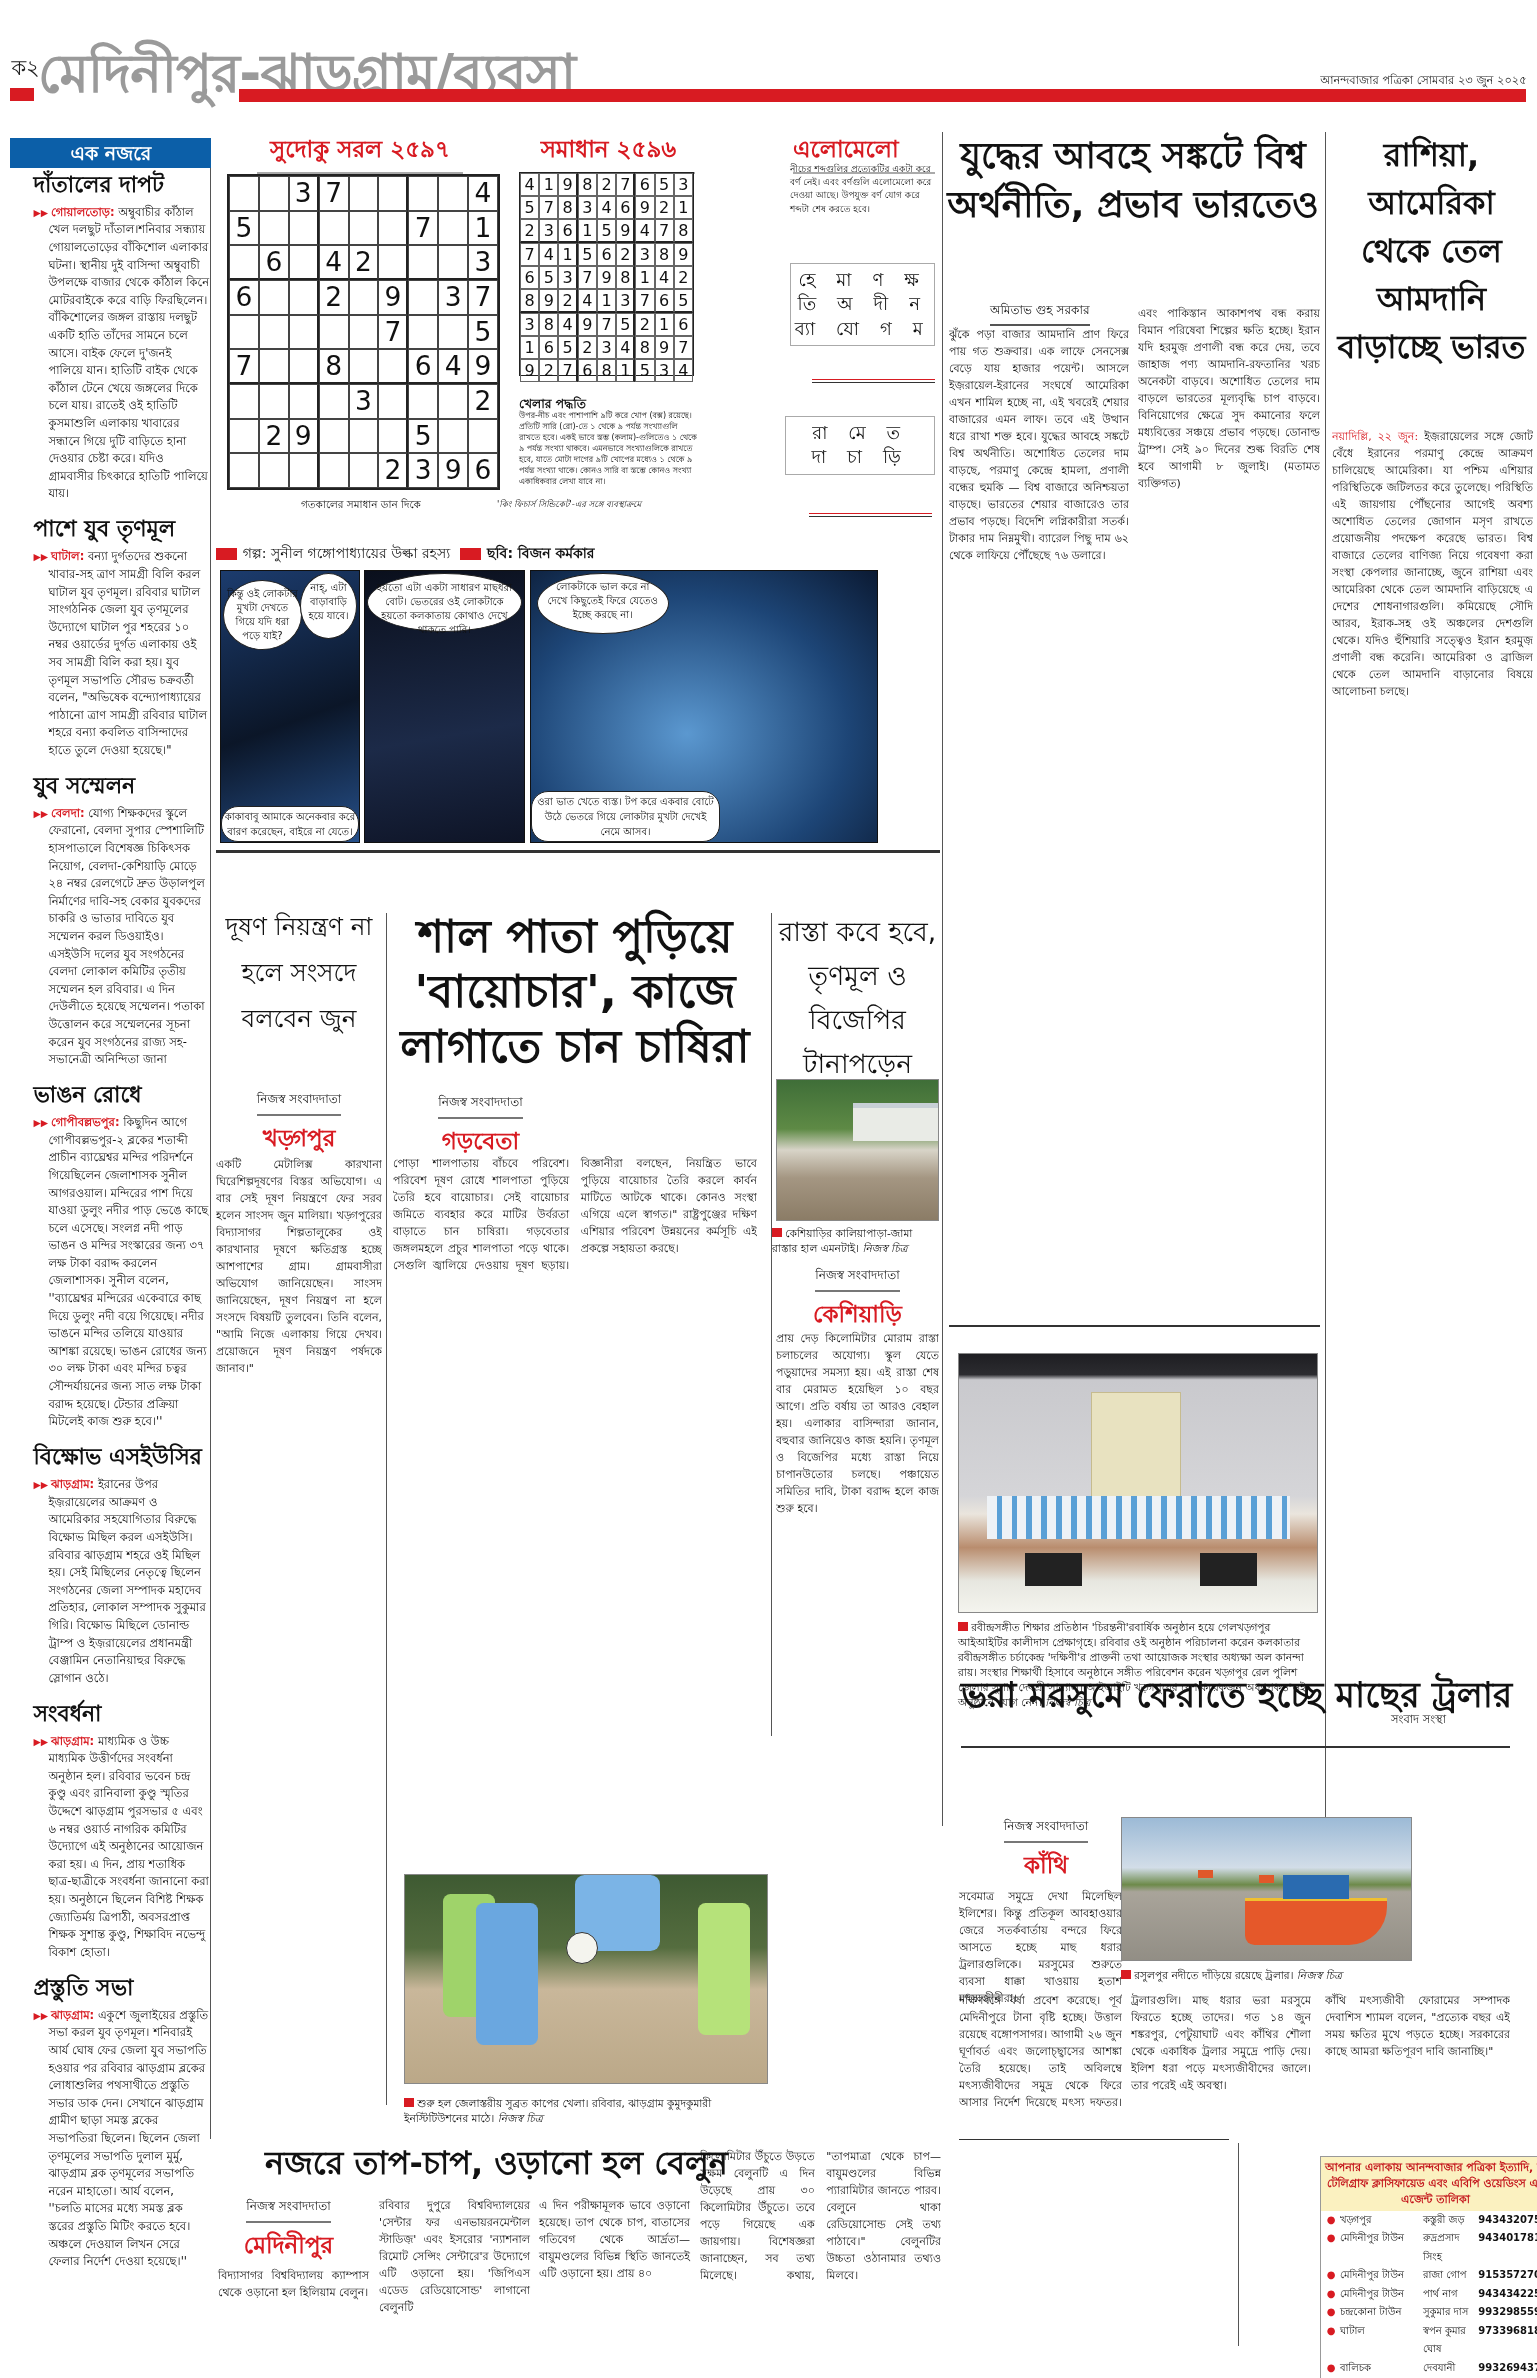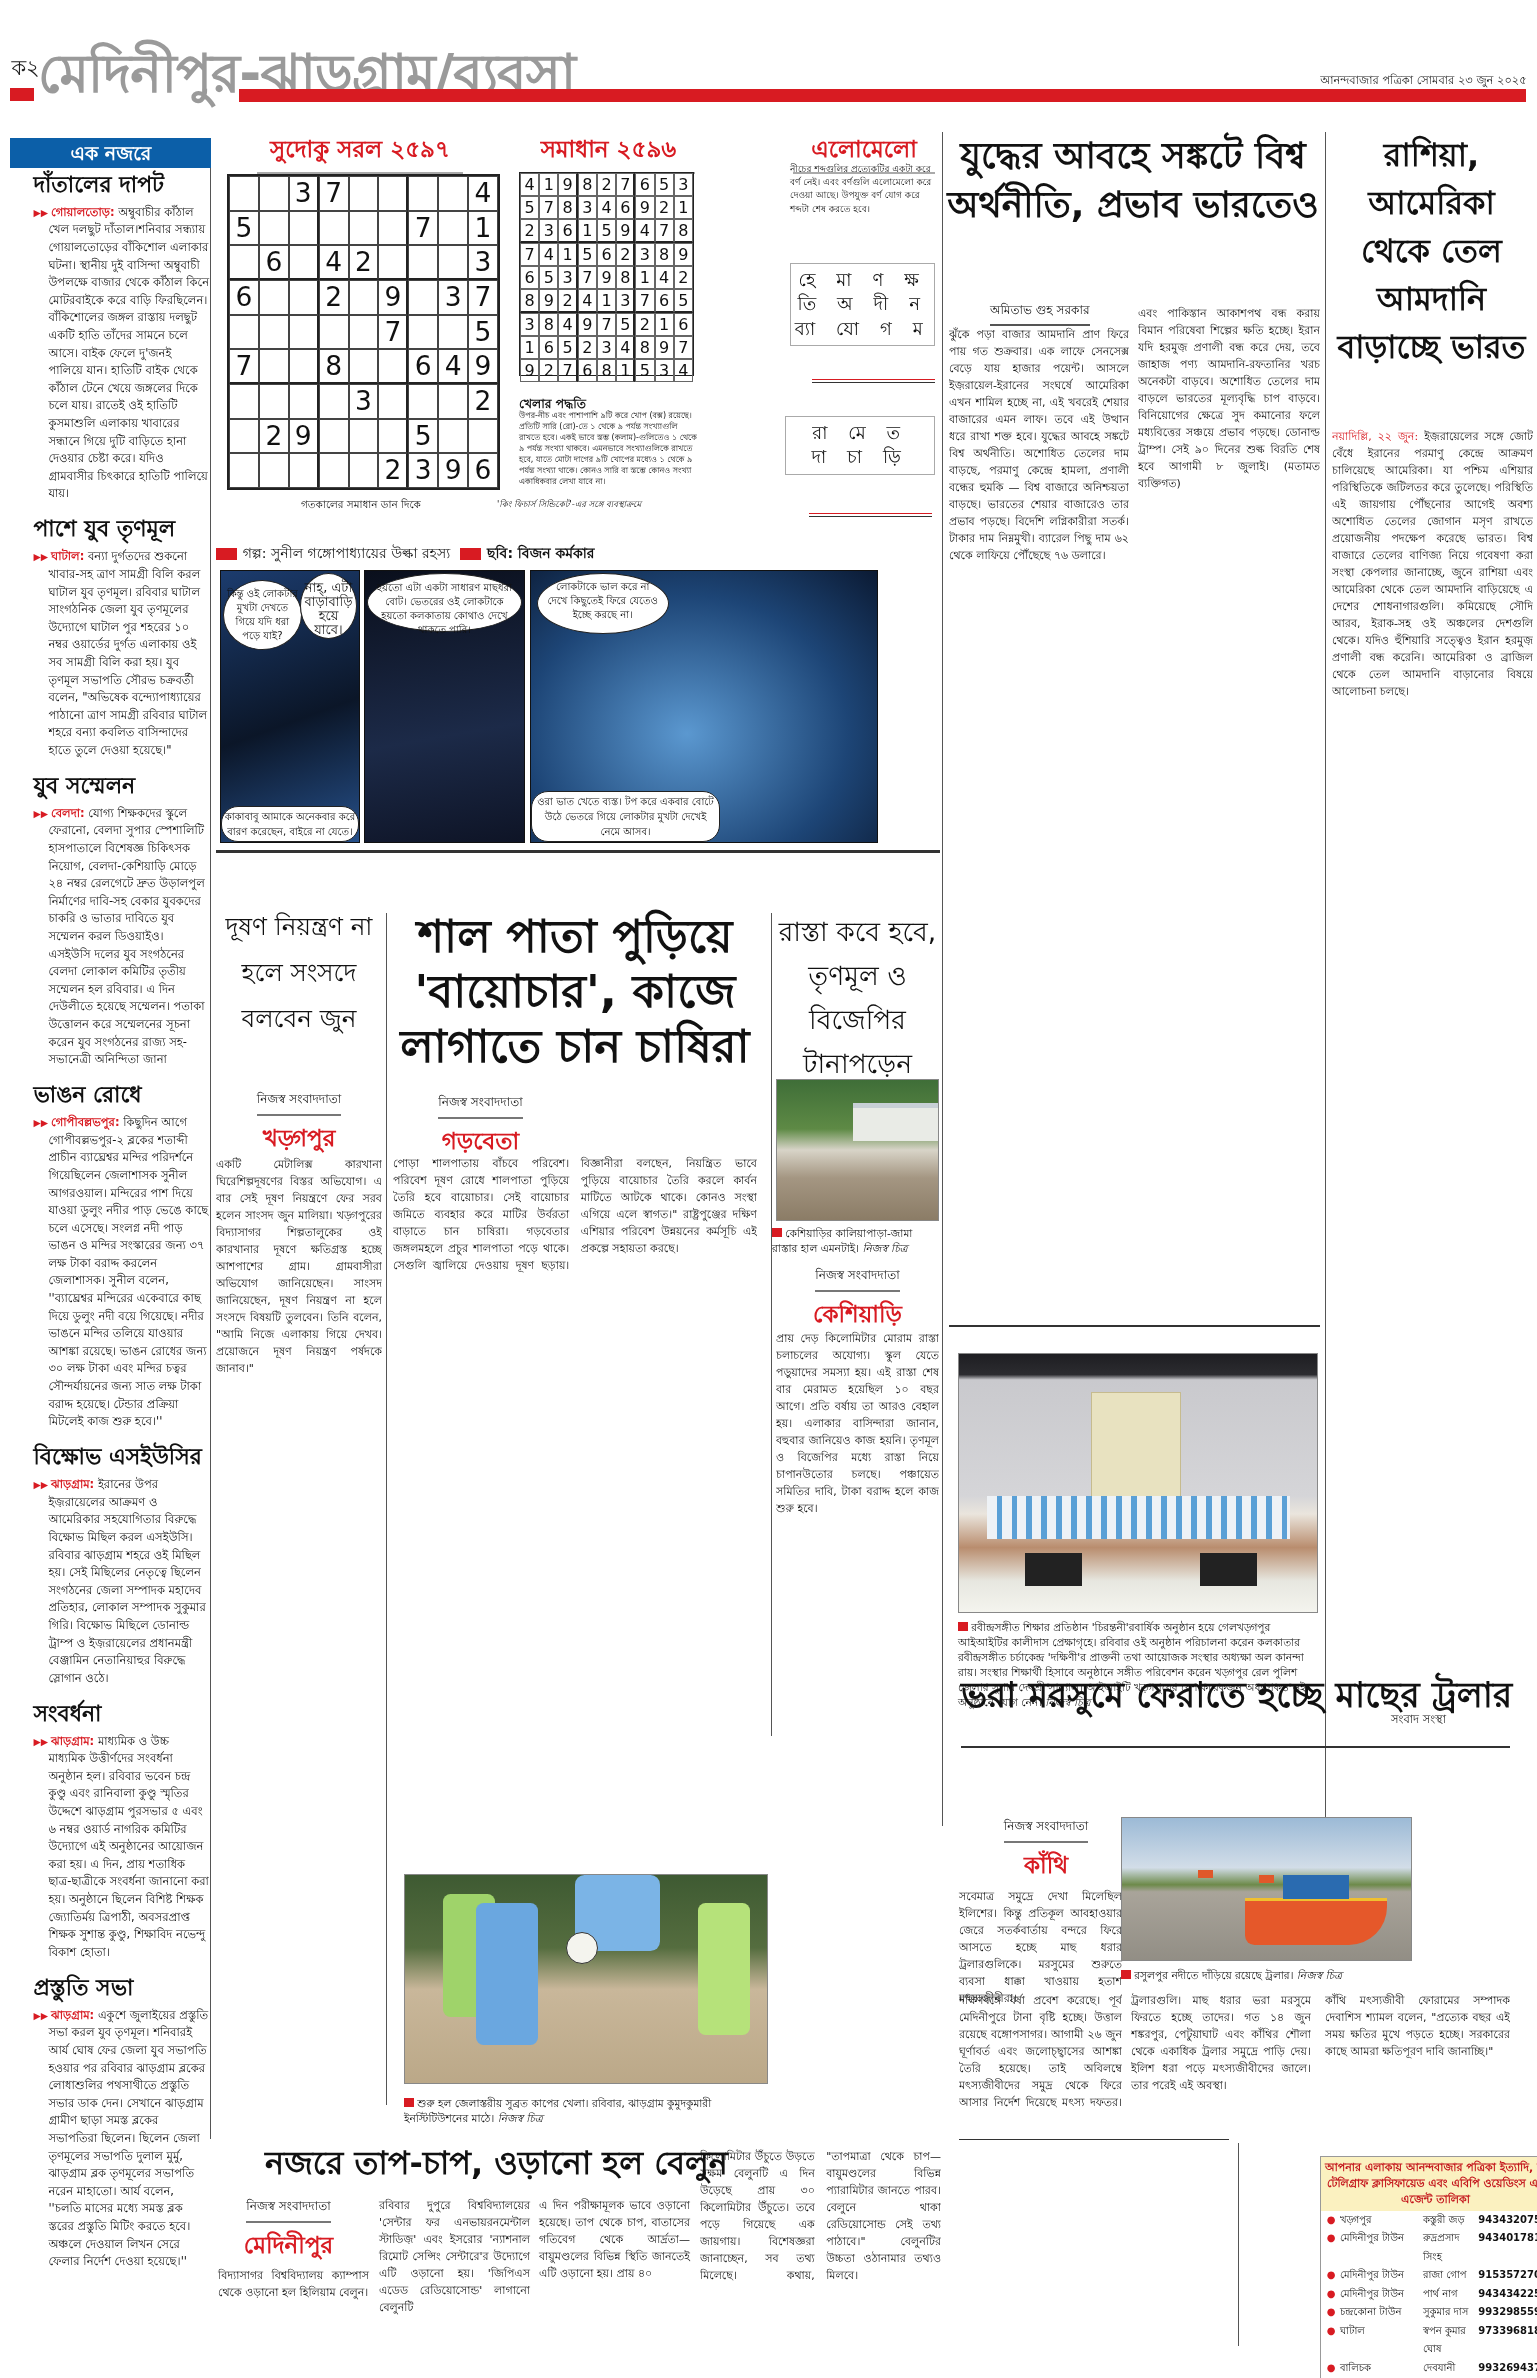--- a/index.html
+++ b/index.html
@@ -261,21 +261,21 @@
     <div>5</div>
     <div>3</div>
     <div>4</div>
   </div>
 <div class="abs rules">
   <b>খেলার পদ্ধতি</b>
   <span>উপর-নীচ এবং পাশাপাশি ৯টি করে খোপ (বক্স) রয়েছে। প্রতিটি সারি (রো)-তে ১ থেকে ৯ পর্যন্ত সংখ্যাগুলি রাখতে হবে। একই ভাবে স্তম্ভ (কলাম)-গুলিতেও ১ থেকে ৯ পর্যন্ত সংখ্যা থাকবে। এমনভাবে সংখ্যাগুলিকে রাখতে হবে, যাতে মোটা দাগের ৯টি খোপের মধ্যেও ১ থেকে ৯ পর্যন্ত সংখ্যা থাকে। কোনও সারি বা স্তম্ভে কোনও সংখ্যা একাধিকবার লেখা যাবে না।</span>
 </div>
 <div class="abs" style="left:497px;top:498px;font-size:8.5px;font-style:italic">'কিং ফিচার্স সিন্ডিকেট'-এর সঙ্গে ব্যবস্থাক্রমে</div>
 
-<div class="abs sec-title" style="left:793px;top:131px;width:142px;text-align:center">এলোমেলো</div>
+<div class="abs sec-title" style="left:793px;top:131px;width:142px;text-align:left">এলোমেলো</div>
 <div class="abs" style="left:790px;top:163px;width:147px;font-size:9px;line-height:13.2px">নীচের শব্দগুলির প্রত্যেকটির একটা করে বর্ণ নেই। এবং বর্ণগুলি এলোমেলো করে দেওয়া আছে। উপযুক্ত বর্ণ যোগ করে শব্দটা শেষ করতে হবে।</div>
 <div class="abs alo-box" style="left:790px;top:263px;width:145px;padding:3.8px 0">
   <div>হে মা ণ ক্ষ</div>
   <div>তি অ দী ন</div>
   <div>ব্যা যো গ ম</div>
 </div>
 <div class="abs" style="left:812px;top:358px;width:123px;height:24.6px;border-bottom:0.9px solid #333">
   <div style="height:0.9px;background:#d81b22;margin-top:21px"></div>
 </div>
 <div class="abs alo-box" style="left:785px;top:416px;width:150px;padding:3.8px 0">
@@ -285,21 +285,21 @@
 <div class="abs" style="left:809px;top:492px;width:123px;height:24.6px;border-bottom:0.9px solid #333">
   <div style="height:0.9px;background:#d81b22;margin-top:21px"></div>
 </div>
 
 <div class="abs credit">
   <span class="sq"></span><span>গল্প: সুনীল গঙ্গোপাধ্যায়ের উল্কা রহস্য</span>
   <span class="sq" style="margin-left:5.7px"></span><b>ছবি: বিজন কর্মকার</b>
 </div>
 <div class="abs panel" style="left:220px;width:140px">
   <div class="bubble" style="left:1.9px;top:9px;width:79px;height:70px;font-size:10px;padding:5.7px 1.9px">কিন্তু ওই লোকটার মুখটা দেখতে গিয়ে যদি ধরা পড়ে যাই?</div>
-  <div class="bubble" style="left:79px;top:1.9px;width:57px;height:66px;font-size:13px;padding:7.6px 1.9px">নাহ্, এটা বাড়াবাড়ি হয়ে যাবে।</div>
+  <div class="bubble" style="left:79px;top:1.9px;width:57px;height:66px;font-size:10px;padding:7.6px 1.9px">নাহ্, এটা বাড়াবাড়ি হয়ে যাবে।</div>
   <div class="capbox" style="left:0;bottom:0;width:138px;font-size:10px;padding:1.9px">কাকাবাবু আমাকে অনেকবার করে বারণ করেছেন, বাইরে না যেতে।</div>
 </div>
 <div class="abs panel" style="left:364px;width:161px;background:linear-gradient(170deg,#0a0f1c,#1c2a48 60%,#0e1426)">
   <div class="bubble" style="left:1.9px;top:1.9px;width:155px;height:59px;font-size:10px;padding:7.6px 5.7px">হয়তো এটা একটা সাধারণ মাছধরা বোট। ভেতরের ওই লোকটাকে হয়তো কলকাতায় কোথাও দেখে থাকতে পারি।</div>
 </div>
 <div class="abs panel" style="left:530px;width:348px;background:radial-gradient(ellipse at 45% 60%,#5b98d0,#1d4576 60%,#0b1a33)">
   <div class="bubble" style="left:5.7px;top:1.9px;width:132px;height:61px;font-size:10px;padding:5.7px 7.6px">লোকটাকে ভাল করে না দেখে কিছুতেই ফিরে যেতেও ইচ্ছে করছে না।</div>
   <div class="capbox" style="left:0;bottom:0;width:189px;font-size:10px;padding:1.9px">ওরা ভাত খেতে ব্যস্ত। টপ করে একবার বোটে উঠে ভেতরে গিয়ে লোকটার মুখটা দেখেই নেমে আসব।</div>
 </div>
 <div class="abs" style="left:216px;top:850px;width:724px;height:2.8px;background:#333"></div>

